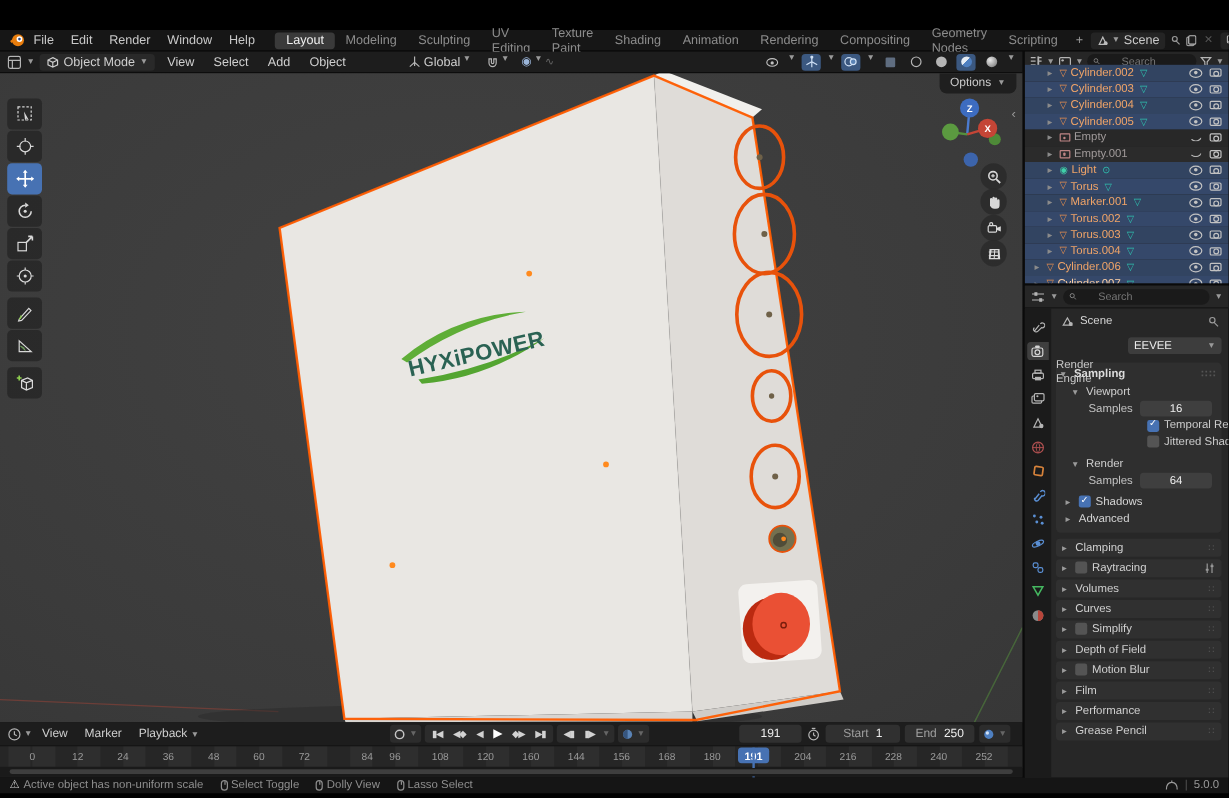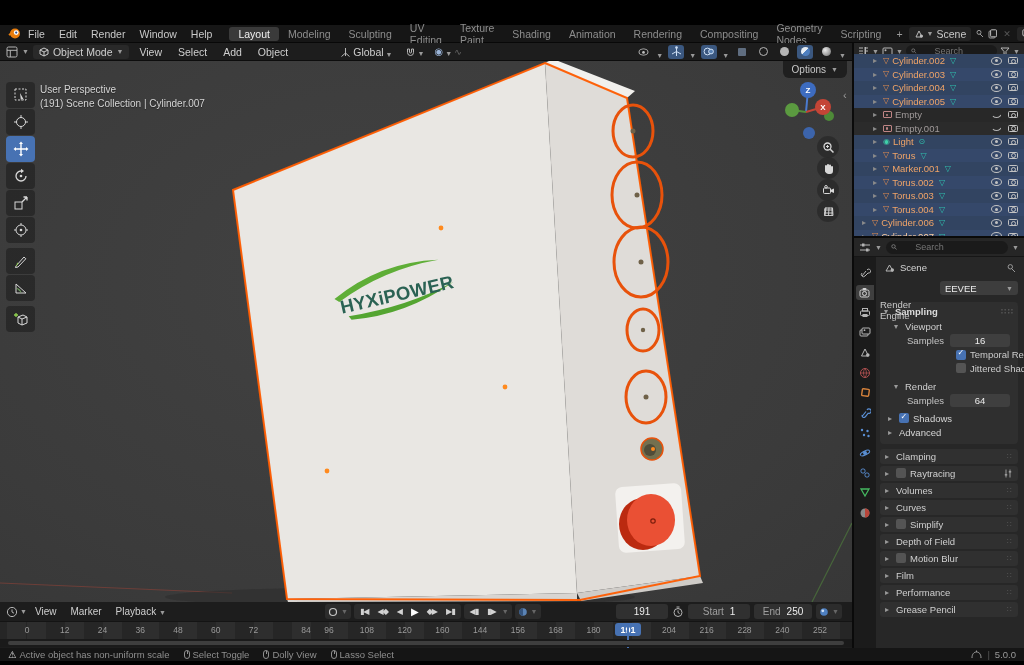--- a/index.html
+++ b/index.html
@@ -18,21 +18,21 @@
   .tb-right{margin-left:auto;display:flex;align-items:center;gap:4px;}
   .pillsel{display:flex;align-items:center;gap:3px;background:#242424;border-radius:3px;padding:1px 5px;height:14px;}
   .caret{font-size:7px;color:#9a9a9a;}
   .miniico{display:inline-block;}
   .dimx{color:#555;font-size:9px;padding:0 2px;}
 
   
   .vph{position:absolute;left:0;top:18px;width:852px;height:18px;background:#1d1d1d;display:flex;align-items:center;padding:0 6px;font-size:10.5px;gap:4px;border-bottom:1px solid #0d0d0d;}
   .vph .menu{padding:0 6px;}
   .modepill{display:flex;align-items:center;gap:4px;background:#292929;border-radius:3px;padding:1px 6px;height:14px;}
-  .hgrp{display:flex;align-items:flex-end;gap:2px;}
+  .hgrp{display:flex;align-items:flex-start;gap:2px;}
   .hbtn{display:flex;align-items:center;justify-content:center;height:14px;min-width:16px;border-radius:3px;padding:0 2px;}
   .hbtn.on{background:#3b5880;}
   .shadedot{width:9px;height:9px;border-radius:50%;}
 
   
   .vp{position:absolute;left:0;top:36px;width:852px;height:541px;background:radial-gradient(ellipse at 45% 40%,#424242 0%,#3b3b3b 70%,#373737 100%);overflow:hidden;}
   .toolset{position:absolute;left:0;top:0;height:17px;width:224px;background:#1f1f1f;border-radius:0 0 6px 0;display:flex;align-items:center;font-size:10px;color:#bdbdbd;padding:0 6px;gap:5px;}
   .tspill{background:#383838;border-radius:3px;padding:1px 6px;display:flex;gap:4px;align-items:center;color:#d6d6d6;}
   .optpill{position:absolute;right:5px;top:0;height:17px;background:#1f1f1f;border-radius:0 0 6px 6px;display:flex;align-items:center;font-size:10px;color:#c9c9c9;padding:0 9px;gap:5px;}
   .vptext{position:absolute;left:40px;top:22px;font-size:10px;color:#d4d4d4;line-height:14px;text-shadow:0 1px 1px rgba(0,0,0,.4);}
@@ -346,24 +346,20 @@
         <path d="M16 50 Q70 58 124 36 Q74 50 14 46 Z" fill="#54a531"></path>
         <text x="8" y="42" font-size="18.5" font-weight="bold" fill="#2a6253" font-family="Liberation Sans, DejaVu Sans, sans-serif" letter-spacing="0.3">HYXiPOWER</text>
       </svg>
     </div>
 
     <div class="optpill">
       <span>Options</span>
       <span class="caret">▼</span>
     </div>
 
-    <div class="vptext">
-      <div>User Perspective</div>
-      <div>(191) Scene Collection | Cylinder.007</div>
-    </div>
 
     <div class="toolbar">
       <div class="tbtn">
             <svg width="16" height="16" viewBox="0 0 16 16">
               <rect x="2" y="2" width="11" height="11" fill="none" stroke="#d8d8d8" stroke-dasharray="2 1.5"></rect>
               <path d="M7 6 L11 13 L8.7 11.7 L8 14 Z" fill="#d8d8d8"></path>
             </svg>
           </div>
       <div class="tbtn">
             <svg width="16" height="16" viewBox="0 0 16 16">

